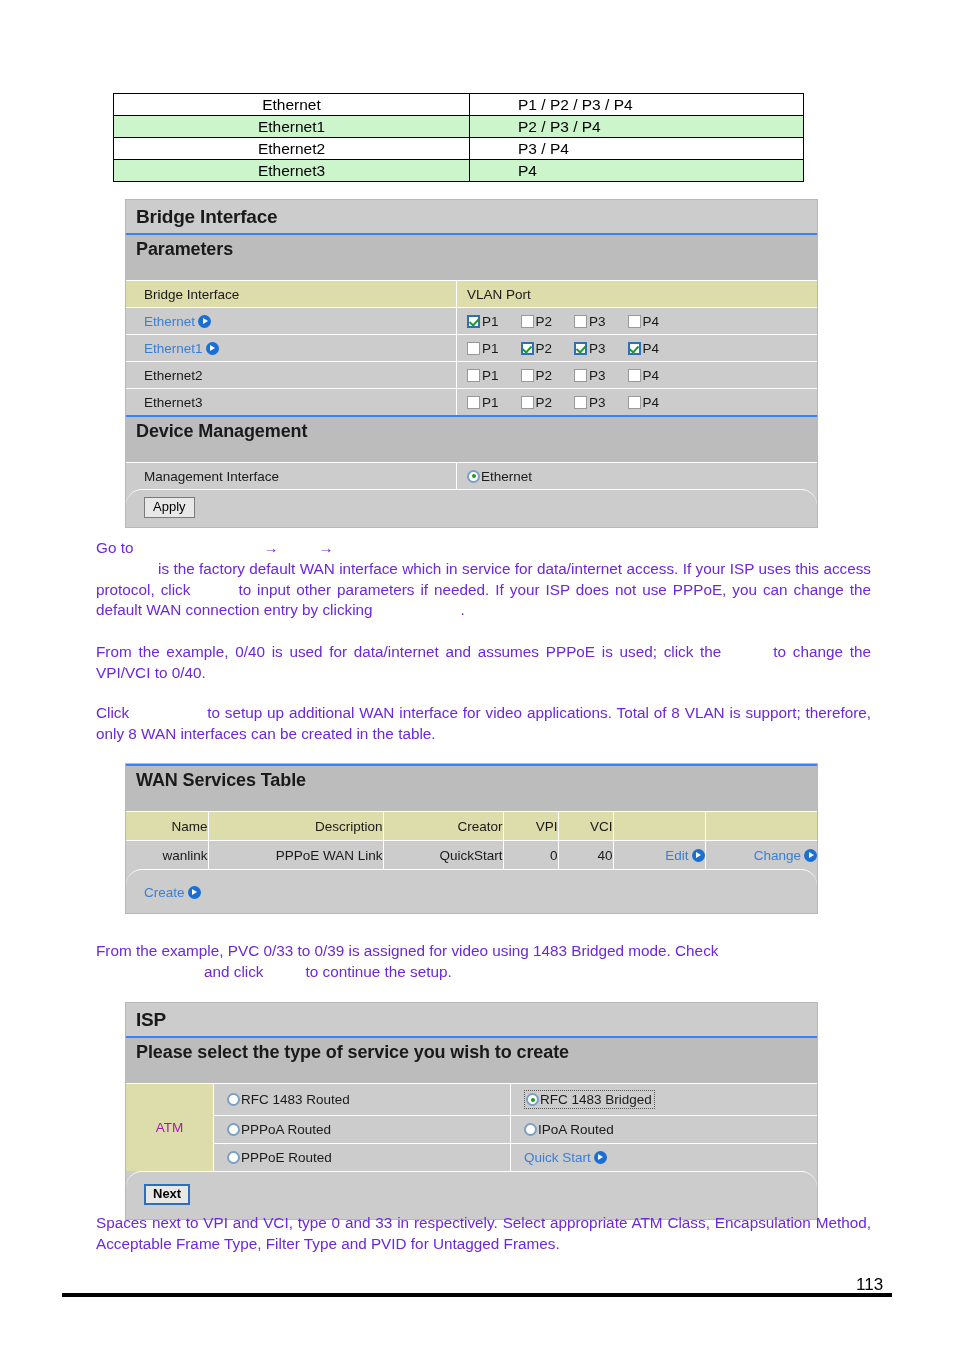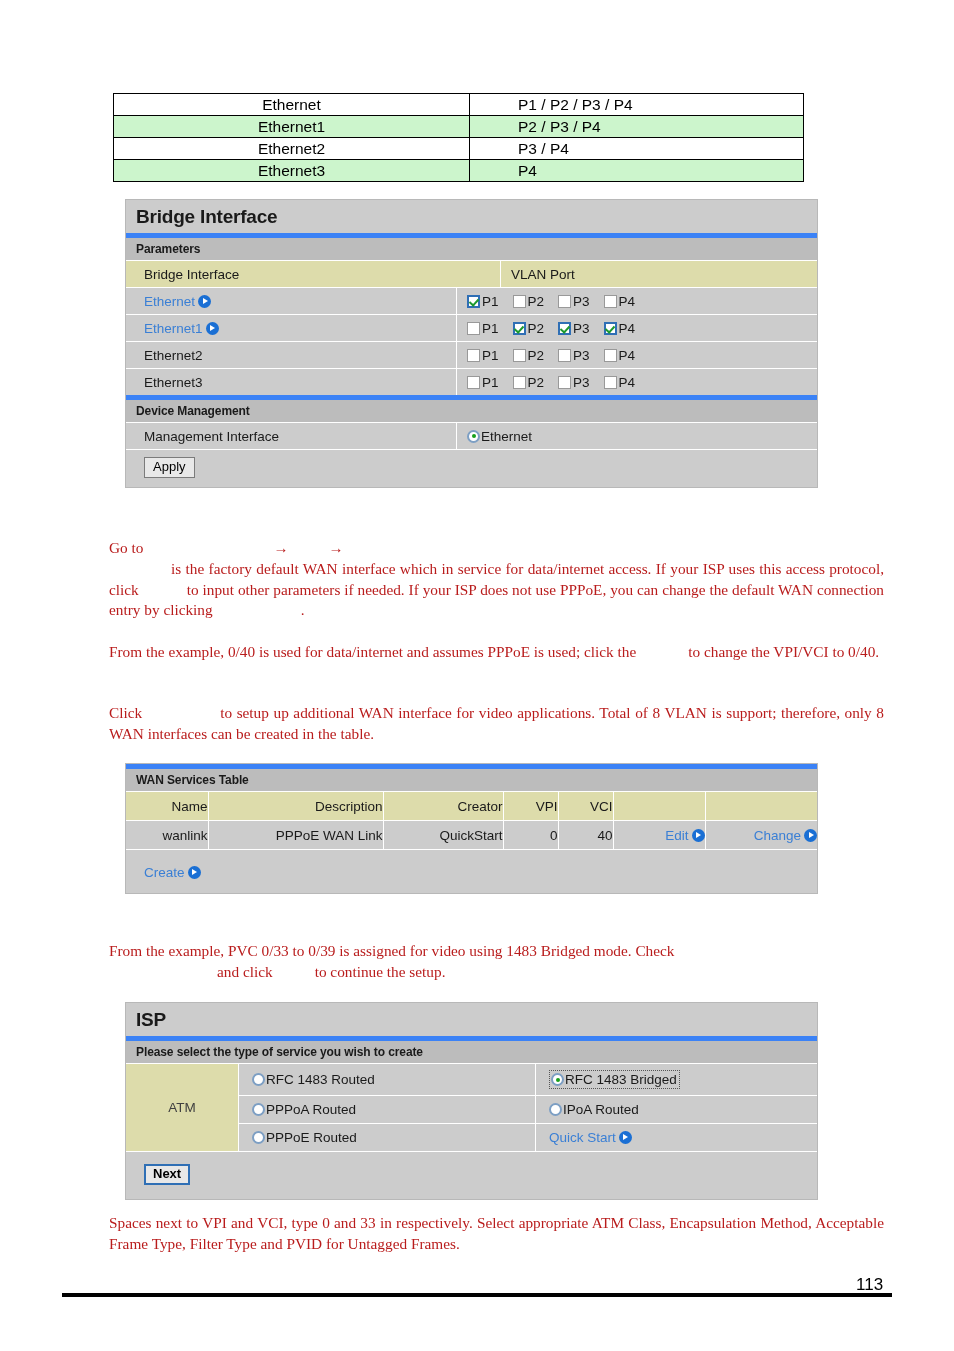--- a/index.html
+++ b/index.html
@@ -55,25 +55,25 @@
   .panel-title {
     background: #cccccc;
     font-size: 19px;
     font-weight: bold;
     color: #1a1a1a;
     padding: 6px 10px 5px 10px;
     letter-spacing: -0.2px;
   }
   .panel-subhead {
     background: #bcbcbc;
-    font-size: 12px;
+    font-size: 18px;
     font-weight: bold;
     color: #1a1a1a;
-    padding: 4px 10px 4px 10px;
-    border-top: 5px solid #3b82f6;
+    padding: 4px 10px 20px 10px;
+    border-top: 2px solid #3b82f6;
     letter-spacing: -0.1px;
   }
   .row {
     display: flex;
     border-top: 1px solid #ffffff;
     background: #cccccc;
     min-height: 26px;
     align-items: center;
     font-size: 13.5px;
     color: #1a1a1a;
@@ -90,25 +90,26 @@
   .row.header-row .cell-left { background: #dddcab; }
   .row .cell-right {
     flex: 1;
     box-sizing: border-box;
     padding: 5px 0 5px 10px;
     border-left: 1px solid #ffffff;
     align-self: stretch;
     display: flex;
     align-items: center;
   }
-  .row.header-row .cell-right { background: #dddcab; margin-left: 44px; }
+  .row.header-row .cell-right { background: #dddcab; }
   .panel-footer {
     border-top: 1px solid #ffffff;
     background: #cccccc;
     padding: 7px 0 9px 18px;
+    border-radius: 16px;
   }
 
   
   .ui-link {
     color: #3a7fd5;
     font-size: 13.5px;
     display: inline-flex;
     align-items: center;
     gap: 3px;
     white-space: nowrap;
@@ -126,21 +127,21 @@
     content: "";
     position: absolute;
     left: 4.5px;
     top: 3px;
     border-left: 5px solid #ffffff;
     border-top: 3.5px solid transparent;
     border-bottom: 3.5px solid transparent;
   }
 
   
-  .cbgroup { display: flex; align-items: center; gap: 4px; }
+  .cbgroup { display: flex; align-items: center; gap: 12px; }
   .cbitem {
     display: inline-flex;
     align-items: center;
     gap: 2px;
     margin-right: 10px;
     font-size: 13.5px;
     color: #1a1a1a;
   }
   .cbox {
     width: 13px;
@@ -213,27 +214,26 @@
     line-height: 14px;
   }
   .btn.focused {
     border: 2px solid #2f6fb5;
     padding: 1px 7px 2px 7px;
   }
 
   
   .para {
     position: absolute;
-    left: 109px;
+    left: 96px;
     width: 775px;
     font-size: 15.3px;
     line-height: 20.5px;
-    color: #b91c1c;
+    color: #6d28d9;
     text-align: justify;
-    font-family: Liberation Serif, serif;
   }
   .para.nojust { text-align: left; }
   .blank {
     display: inline-block;
     color: transparent;
   }
   .arrow-glyph { font-size: 15px; }
 
   
   .wan-table {
@@ -251,27 +251,27 @@
     color: #1a1a1a;
     height: 18px;
   }
   .wan-table th:first-child, .wan-table td:first-child { border-left: none; }
   .wan-table thead th { background: #dddcab; }
   .wan-table tbody td { background: #cccccc; }
 
   
   .isp-grid { display: flex; border-top: 1px solid #ffffff; }
   .isp-atm {
-    width: 112px;
+    width: 87px;
     background: #dddcab;
     display: flex;
     align-items: center;
     justify-content: center;
     font-size: 13.5px;
-    color: #404040;
+    color: #a21caf;
   }
   .isp-options { flex: 1; }
   .isp-line { display: flex; border-bottom: 1px solid #ffffff; }
   .isp-line:last-child { border-bottom: none; }
   .isp-cell {
     box-sizing: border-box;
     padding: 6px 0 6px 13px;
     background: #cccccc;
     display: flex;
     align-items: center;

